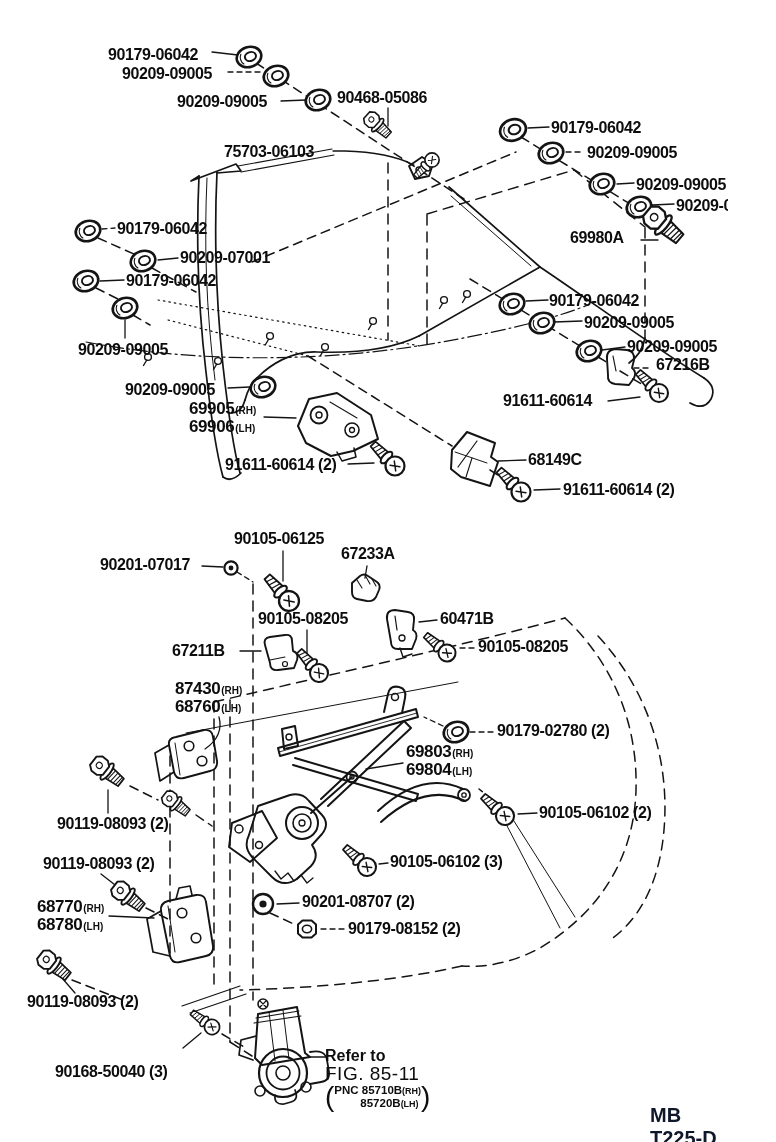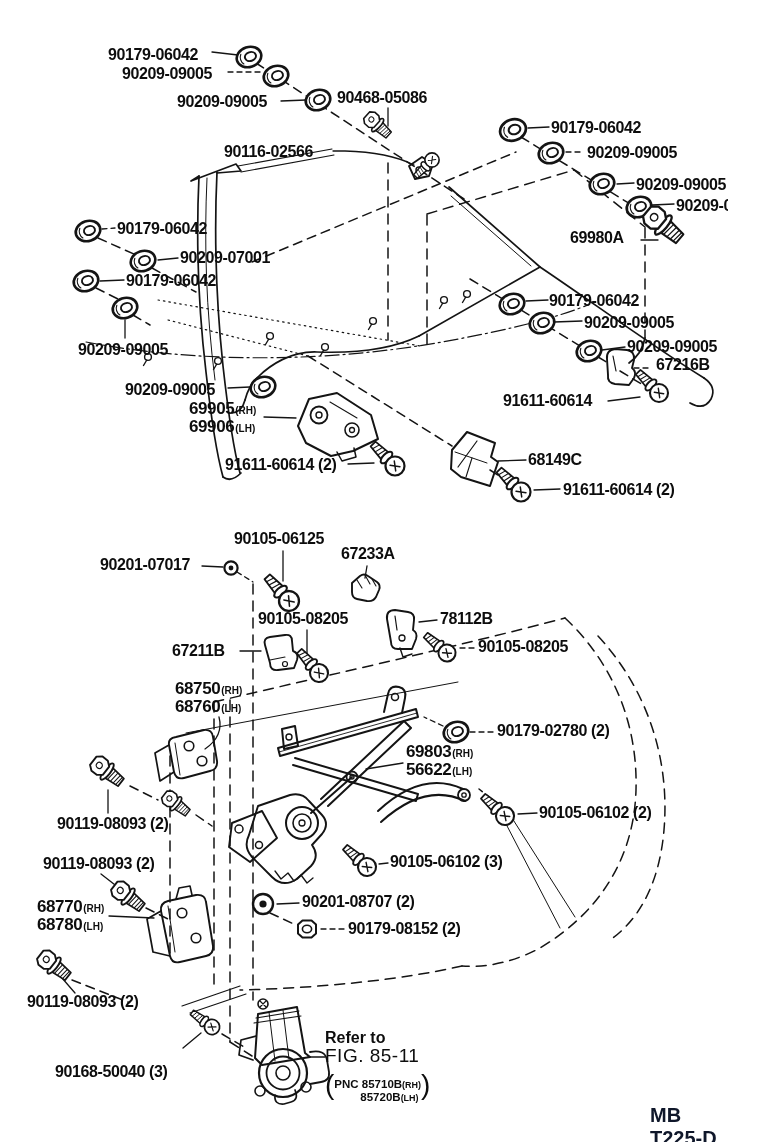--- a/index.html
+++ b/index.html
@@ -6,25 +6,25 @@
   #stage{position:relative;width:728px;height:1142px;background:#fff;overflow:hidden;
          font-family:"Liberation Sans",sans-serif;}
   #art{position:absolute;left:0;top:0;}
   .pl{position:absolute;white-space:nowrap;font-weight:700;font-size:16px;line-height:17px;
       letter-spacing:-0.4px;color:#0d0d0d;}
   .dl{position:absolute;color:#0d0d0d;}
   .dl .row{display:flex;align-items:baseline;height:18px;}
   .dl .pn{font-weight:700;font-size:17px;letter-spacing:-0.4px;}
   .dl .side{font-weight:700;font-size:10px;margin-left:1px;}
   .refer{position:absolute;left:325px;top:1030px;color:#0d0d0d;}
-  .refer .r1{font-weight:700;font-size:16px;line-height:16px;}
+  .refer .r1{font-weight:700;font-size:16px;line-height:16px;margin-top:18px;}
   .refer .r2{font-weight:400;font-size:19px;line-height:19px;letter-spacing:0.5px;}
   .refer .pnc{display:flex;align-items:center;margin-top:1px;}
   .refer .paren{font-size:28px;font-weight:400;line-height:26px;}
-  .refer .pnc-lines{font-weight:700;font-size:11.5px;line-height:12px;margin-top:12px;}
+  .refer .pnc-lines{font-weight:700;font-size:11.5px;line-height:12px;}
   .refer .pnc-lines .ind{padding-left:26px;}
   .refer .sside{font-size:9px;}
   .footer{position:absolute;left:650px;top:1104px;font-weight:700;font-size:20px;
           letter-spacing:0;color:#0f172a;}
 </style>
 </head>
 <body>
 
 <div id="stage">
 
@@ -321,21 +321,21 @@
     <path d="M310,1052 q15,-3 17,8 l2,12 q1,9 -8,10 l-11,2" stroke-width="1.8"></path>
     <path d="M256,1036 l-15,4 l-2,15 l14,5" stroke-width="1.7"></path>
     <path d="M275,1095 q-1,10 9,9 l7,-2 q8,-2 4,-12" stroke-width="1.7"></path>
   </g>
 </svg>
 
 <div class="pl" style="left:108px;top:46px">90179-06042</div>
 <div class="pl" style="left:122px;top:65px">90209-09005</div>
 <div class="pl" style="left:177px;top:93px">90209-09005</div>
 <div class="pl" style="left:337px;top:89px">90468-05086</div>
-<div class="pl" style="left:224px;top:143px">90116-02566</div>
+<div class="pl" style="left:224px;top:143px">75703-06103</div>
 <div class="pl" style="left:551px;top:119px">90179-06042</div>
 <div class="pl" style="left:587px;top:144px">90209-09005</div>
 <div class="pl" style="left:636px;top:176px">90209-09005</div>
 <div class="pl" style="left:676px;top:197px">90209-07001</div>
 <div class="pl" style="left:570px;top:229px">69980A</div>
 <div class="pl" style="left:117px;top:220px">90179-06042</div>
 <div class="pl" style="left:180px;top:249px">90209-07001</div>
 <div class="pl" style="left:126px;top:272px">90179-06042</div>
 <div class="pl" style="left:78px;top:341px">90209-09005</div>
 <div class="pl" style="left:125px;top:381px">90209-09005</div>
@@ -344,21 +344,21 @@
 <div class="pl" style="left:584px;top:314px">90209-09005</div>
 <div class="pl" style="left:627px;top:338px">90209-09005</div>
 <div class="pl" style="left:656px;top:356px">67216B</div>
 <div class="pl" style="left:503px;top:392px">91611-60614</div>
 <div class="pl" style="left:528px;top:451px">68149C</div>
 <div class="pl" style="left:563px;top:481px">91611-60614 (2)</div>
 <div class="pl" style="left:234px;top:530px">90105-06125</div>
 <div class="pl" style="left:100px;top:556px">90201-07017</div>
 <div class="pl" style="left:341px;top:545px">67233A</div>
 <div class="pl" style="left:258px;top:610px">90105-08205</div>
-<div class="pl" style="left:440px;top:610px">78112B</div>
+<div class="pl" style="left:440px;top:610px">60471B</div>
 <div class="pl" style="left:478px;top:638px">90105-08205</div>
 <div class="pl" style="left:172px;top:642px">67211B</div>
 <div class="pl" style="left:497px;top:722px">90179-02780 (2)</div>
 <div class="pl" style="left:539px;top:804px">90105-06102 (2)</div>
 <div class="pl" style="left:57px;top:815px">90119-08093 (2)</div>
 <div class="pl" style="left:390px;top:853px">90105-06102 (3)</div>
 <div class="pl" style="left:43px;top:855px">90119-08093 (2)</div>
 <div class="pl" style="left:302px;top:893px">90201-08707 (2)</div>
 <div class="pl" style="left:348px;top:920px">90179-08152 (2)</div>
 <div class="pl" style="left:27px;top:993px">90119-08093 (2)</div>
@@ -369,35 +369,35 @@
         <span class="pn">69905</span>
         <span class="side">(RH)</span>
       </div>
   <div class="row">
         <span class="pn">69906</span>
         <span class="side">(LH)</span>
       </div>
 </div>
 <div class="dl" style="left:175px;top:679px">
   <div class="row">
-        <span class="pn">68750</span>
+        <span class="pn">87430</span>
         <span class="side">(RH)</span>
       </div>
   <div class="row">
         <span class="pn">68760</span>
         <span class="side">(LH)</span>
       </div>
 </div>
 <div class="dl" style="left:406px;top:742px">
   <div class="row">
         <span class="pn">69803</span>
         <span class="side">(RH)</span>
       </div>
   <div class="row">
-        <span class="pn">56622</span>
+        <span class="pn">69804</span>
         <span class="side">(LH)</span>
       </div>
 </div>
 <div class="dl" style="left:37px;top:897px">
   <div class="row">
         <span class="pn">68770</span>
         <span class="side">(RH)</span>
       </div>
   <div class="row">
         <span class="pn">68780</span>

